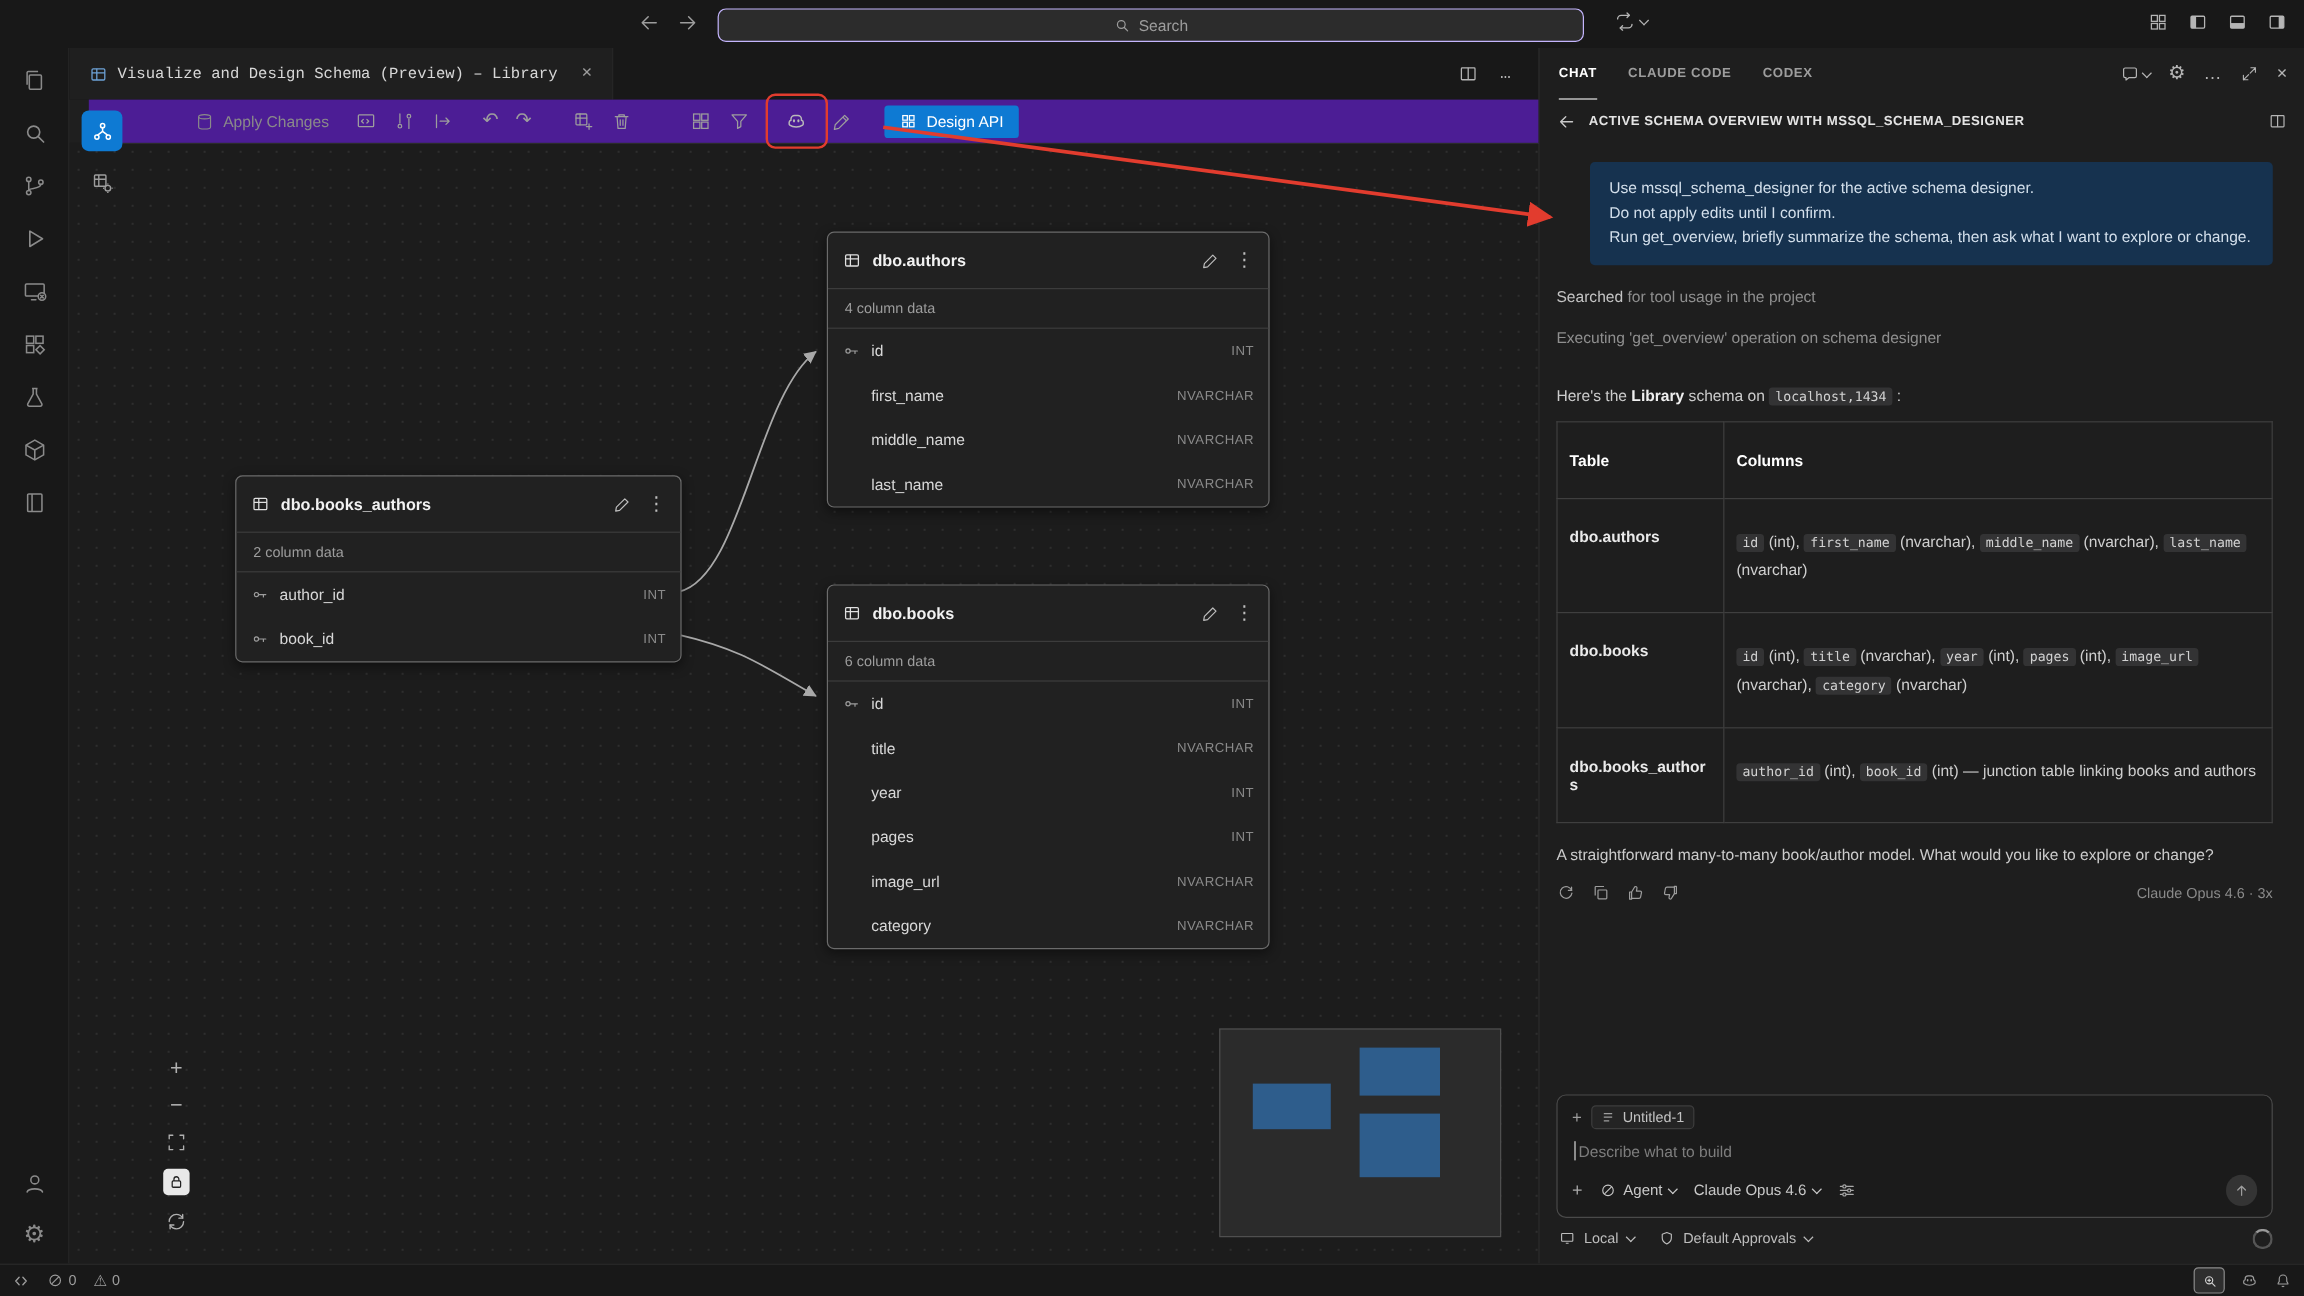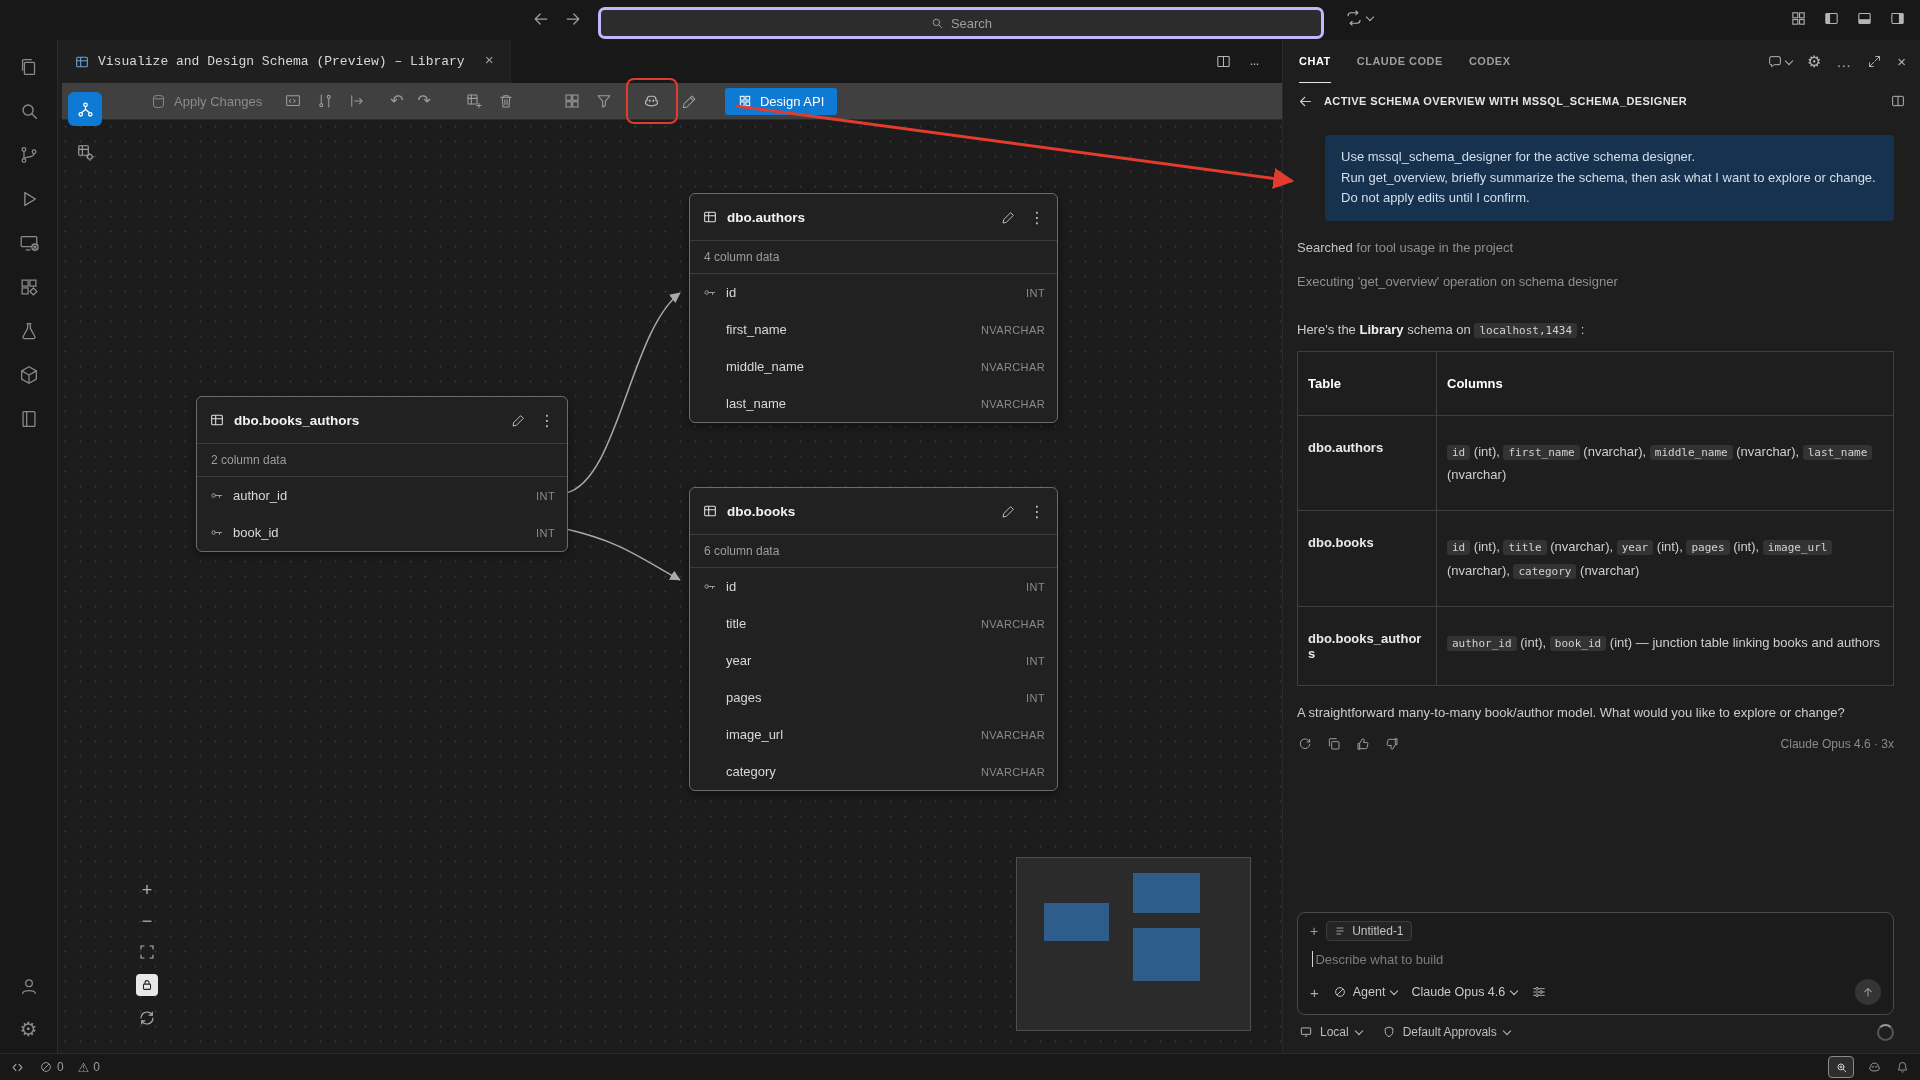--- a/index.html
+++ b/index.html
@@ -4,40 +4,40 @@
 <style>
   html,body{margin:0;padding:0;background:#181818;width:1920px;height:1080px;overflow:hidden;
     font-family:"Liberation Sans","DejaVu Sans",sans-serif;color:#cccccc;-webkit-font-smoothing:antialiased;}
   .app{position:relative;width:1920px;height:1080px;background:#181818;}
   svg{display:block}
   .ic{display:inline-flex;align-items:center;justify-content:center;color:inherit;flex:none}
 
   
   .titlebar{position:absolute;left:0;top:0;width:1920px;height:40px;background:#181818;border-bottom:1px solid #2b2b2b;}
   .nav-arrow{position:absolute;top:9px;color:#9d9d9d;cursor:default}
-  .searchbox{position:absolute;left:598px;top:7px;width:720px;height:26px;background:#2c2c2c;border:3px solid #c4b5fd;
+  .searchbox{position:absolute;left:598px;top:7px;width:720px;height:26px;background:#2c2c2c;border:1px solid #c4b5fd;
     border-radius:7px;display:flex;align-items:center;justify-content:center;gap:7px;color:#9d9d9d;font-size:13px;}
   .session-ic{position:absolute;left:1345px;top:9px;display:flex;align-items:center;gap:4px;color:#b5b5b5}
   .layout-ics{position:absolute;right:14px;top:10px;display:flex;gap:16px;color:#b5b5b5}
 
   
   .activitybar{position:absolute;left:0;top:40px;width:58px;bottom:27px;background:#181818;border-right:1px solid #2b2b2b;
     display:flex;flex-direction:column;align-items:center;padding-top:16px;gap:22px;color:#8a8a8a;box-sizing:border-box;}
   .ab-spacer{margin-top:auto}
   .ab-gear{font-size:20px;line-height:1}
 
   
   .editor{position:absolute;left:58px;top:40px;width:1224px;bottom:27px;background:#1f1f1f;}
   .tabbar{position:absolute;left:0;top:0;right:0;height:43px;background:#181818;display:flex;align-items:stretch;font-family:Liberation Mono, monospace;}
   .tab{display:flex;align-items:center;gap:8px;background:#1f1f1f;padding:0 16px;font-size:13px;color:#d7d7d7;border-right:1px solid #252525;max-width:430px}
   .tab .closex{color:#9d9d9d;font-size:15px;margin-left:12px}
   .tabbar-right{margin-left:auto;display:flex;align-items:center;gap:18px;padding-right:22px;color:#b5b5b5}
   .ellip{font-size:15px;color:#b5b5b5;letter-spacing:1px}
 
-  .toolbar{position:absolute;left:4px;top:43px;right:0;height:36px;background:#404040;border-bottom:1px solid #2b2b2b;
+  .toolbar{position:absolute;left:16px;top:43px;right:0;height:36px;background:#4c1d95;border-bottom:1px solid #2b2b2b;
     display:flex;align-items:center;padding-left:88px;color:#9d9d9d;overflow:visible;z-index:6}
   .tgroup{display:flex;align-items:center;gap:14px}
   .apply{display:flex;align-items:center;gap:7px;font-size:13px;color:#8a8a8a;margin-right:22px}
   .glyph{font-size:16px;line-height:1;color:#9d9d9d}
   .copilot-wrap{position:relative;display:flex;align-items:center;justify-content:center;width:30px;height:28px;margin:0 8px;color:#b9b9b9}
   .copilot-wrap::after{content:"";position:absolute;left:-11px;right:-11px;top:-9px;bottom:-9px;border:2.5px solid #e23c2e;border-radius:8px;pointer-events:none}
   .designapi{display:flex;align-items:center;gap:8px;background:#0e7ad3;color:#fff;font-size:13px;height:27px;padding:0 13px;border-radius:3px;margin-left:26px}
 
   .rail{position:absolute;left:10px;top:52px;display:flex;flex-direction:column;gap:9px;z-index:8}
   .rail-btn{width:34px;height:34px;border-radius:6px;display:flex;align-items:center;justify-content:center;color:#9d9d9d}
@@ -613,22 +613,22 @@
         <svg width="16" height="16" viewBox="0 0 24 24" fill="none" stroke="#b5b5b5" stroke-width="1.5">
             <rect x="4" y="5" width="16" height="14" rx="1"></rect>
             <path d="M12 5v14"></path>
           </svg>
       </span>
     </div>
 
     <div class="chat-body">
       <div class="user-msg" id="user-message-lines">
           <div class="msg-line">Use mssql_schema_designer for the active schema designer.</div>
+          <div class="msg-line">Do not apply edits until I confirm.</div>
           <div class="msg-line">Run get_overview, briefly summarize the schema, then ask what I want to explore or change.</div>
-          <div class="msg-line">Do not apply edits until I confirm.</div>
         </div>
 
       <div class="dimline">
         <span class="lead">Searched</span><span> for tool usage in the project</span>
       </div>
       <div class="dimline">Executing 'get_overview' operation on schema designer</div>
 
       <div class="intro">
         <span>Here's the </span><b>Library</b><span> schema on </span><code class="chip">localhost,1434</code><span> :</span>
       </div>

